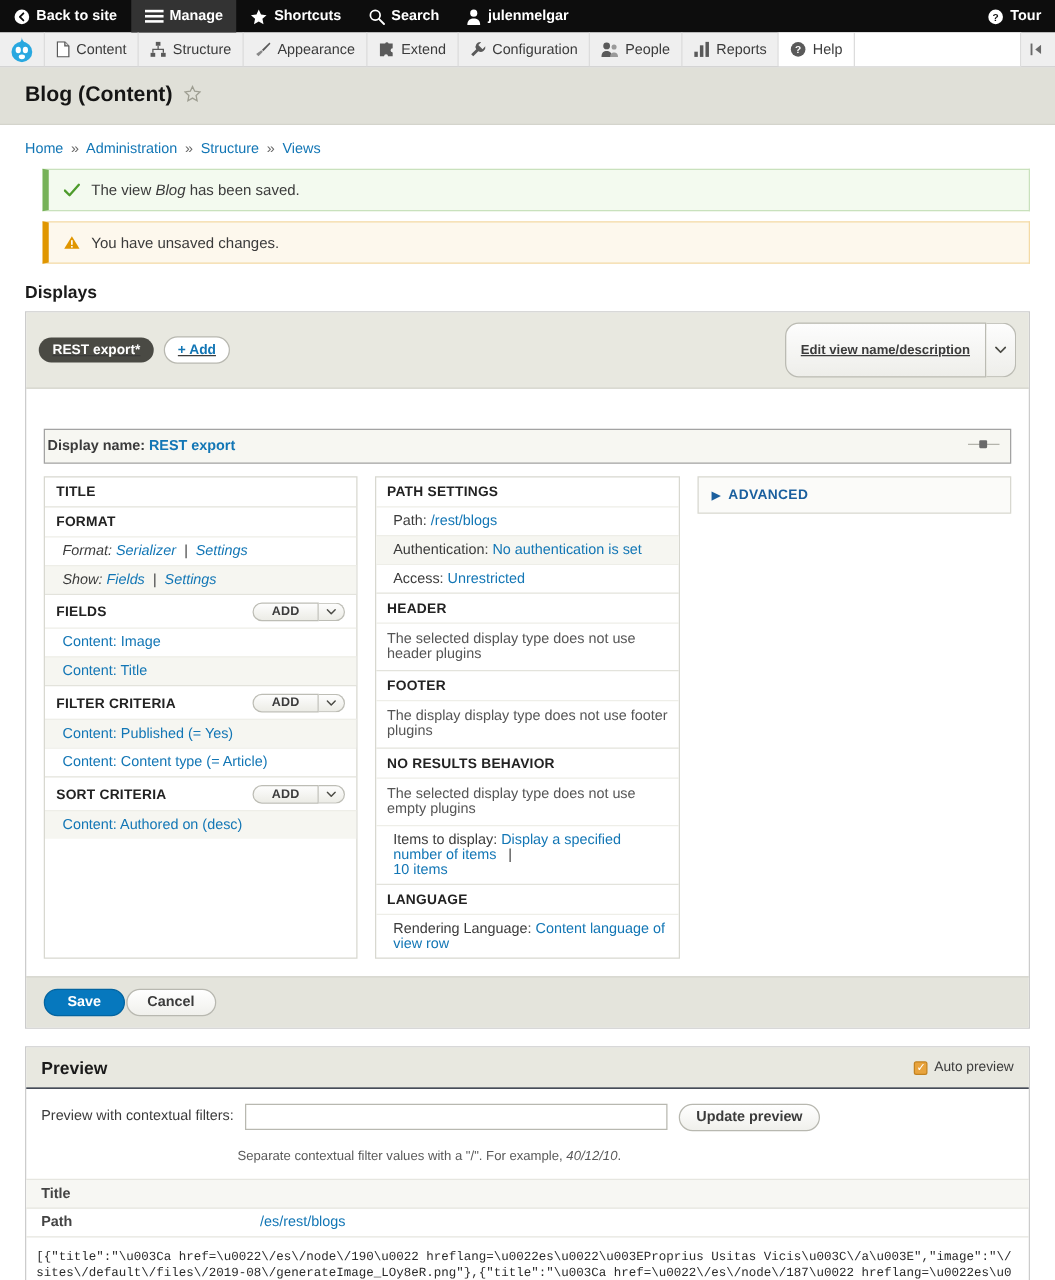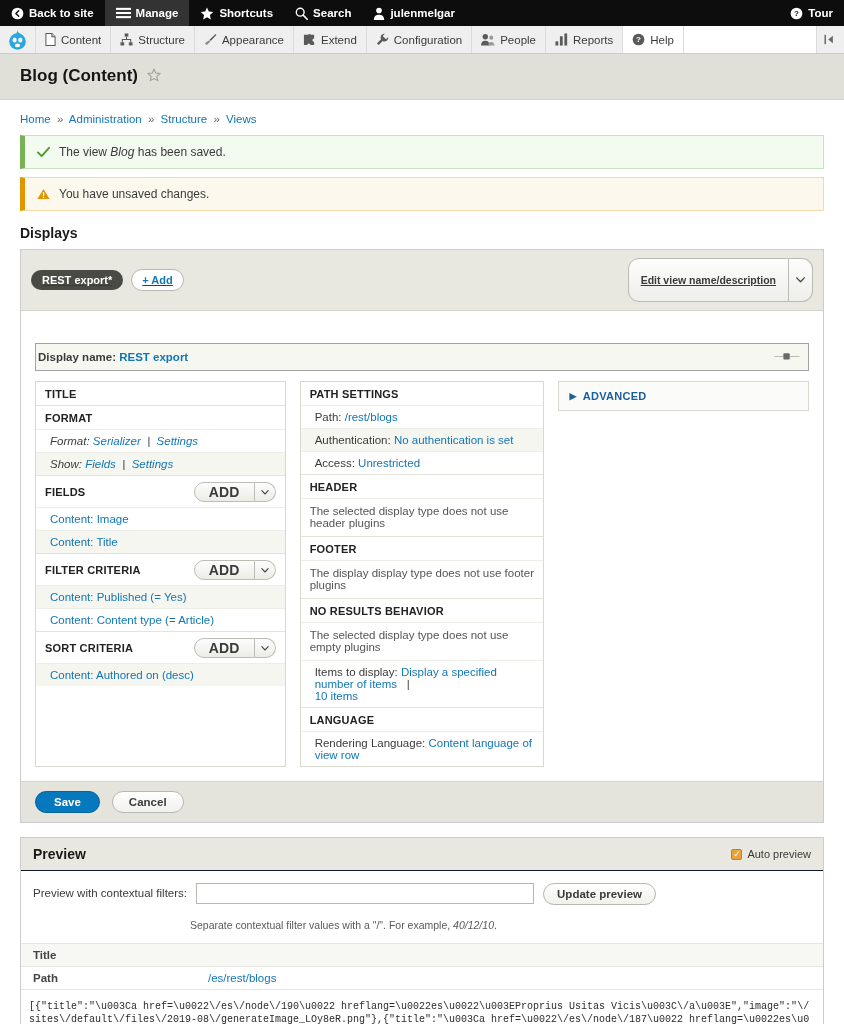--- a/index.html
+++ b/index.html
@@ -77,20 +77,21 @@
   .breadcrumb .sep { color: #6a6a6a; margin: 0 3px; }
 
   
   .msg {
     display:flex; align-items:center; gap:9px;
     padding: 9px 12px;
     font-size: 12px;
     border: 1px solid transparent;
     border-left-width: 5px;
     margin-bottom: 8px;
+    margin-left: 14px;
   }
   .msg.status { background:#f3faef; border-color:#c9e1bd; border-left-color:#77b259; }
   .msg.warning { background:#fdf8ed; border-color:#f4daa6; border-left-color:#e09600; }
   .msg i { font-style: italic; }
 
   
   .section-title {
     font-size: 14px; font-weight: bold; color:#1a1a1a;
     margin: 14px 0 8px 0;
   }
@@ -155,21 +156,21 @@
     font-size: 11px; font-weight: bold; color:#222;
     text-transform: uppercase; letter-spacing: .2px;
     border-top: 1px solid #e3e3dc;
     display:flex; align-items:center;
   }
   .col .bucket-head:first-child { border-top:none; }
   .bucket-head .addwrap { margin-left:auto; display:flex; align-items:stretch; }
   .addbtn {
     background: linear-gradient(#fdfdfd,#ececE6);
     border:1px solid #bdbdb5; border-radius: 10px 0 0 10px;
-    padding: 1px 14px; font-size:14px; color:#3b3b3b;
+    padding: 1px 14px; font-size:10px; color:#3b3b3b;
   }
   .addarrow {
     background: linear-gradient(#fdfdfd,#ececE6);
     border:1px solid #bdbdb5; border-left:none; border-radius: 0 10px 10px 0;
     padding: 1px 6px; display:flex; align-items:center;
   }
   .row-item {
     padding: 5px 9px 5px 14px;
     font-size: 11.5px;
     border-top: 1px solid #eeeee8;
@@ -189,21 +190,21 @@
     font-size: 11px; font-weight: bold; color:#1a5f9e;
     letter-spacing:.3px;
     display:flex; align-items:center; gap:6px;
   }
   .tri { font-size: 9px; color:#1a5f9e; }
 
   .save-bar {
     background: #e4e4dc;
     border-top: 1px solid #d3d3cb;
     padding: 9px 14px;
-    display:flex; gap:12px; align-items:center;
+    display:flex; gap:1px; align-items:center;
   }
   .btn-save {
     background:#0678be; color:#fff; border:1px solid #0364a0;
     border-radius: 13px; padding: 4px 18px;
     font-size: 11.5px; font-weight:bold;
   }
   .btn-cancel {
     background: linear-gradient(#fff,#f0f0ec); color:#3b3b3b;
     border:1px solid #b8b8b0; border-radius: 13px; padding: 4px 16px;
     font-size: 11.5px; font-weight:bold;

